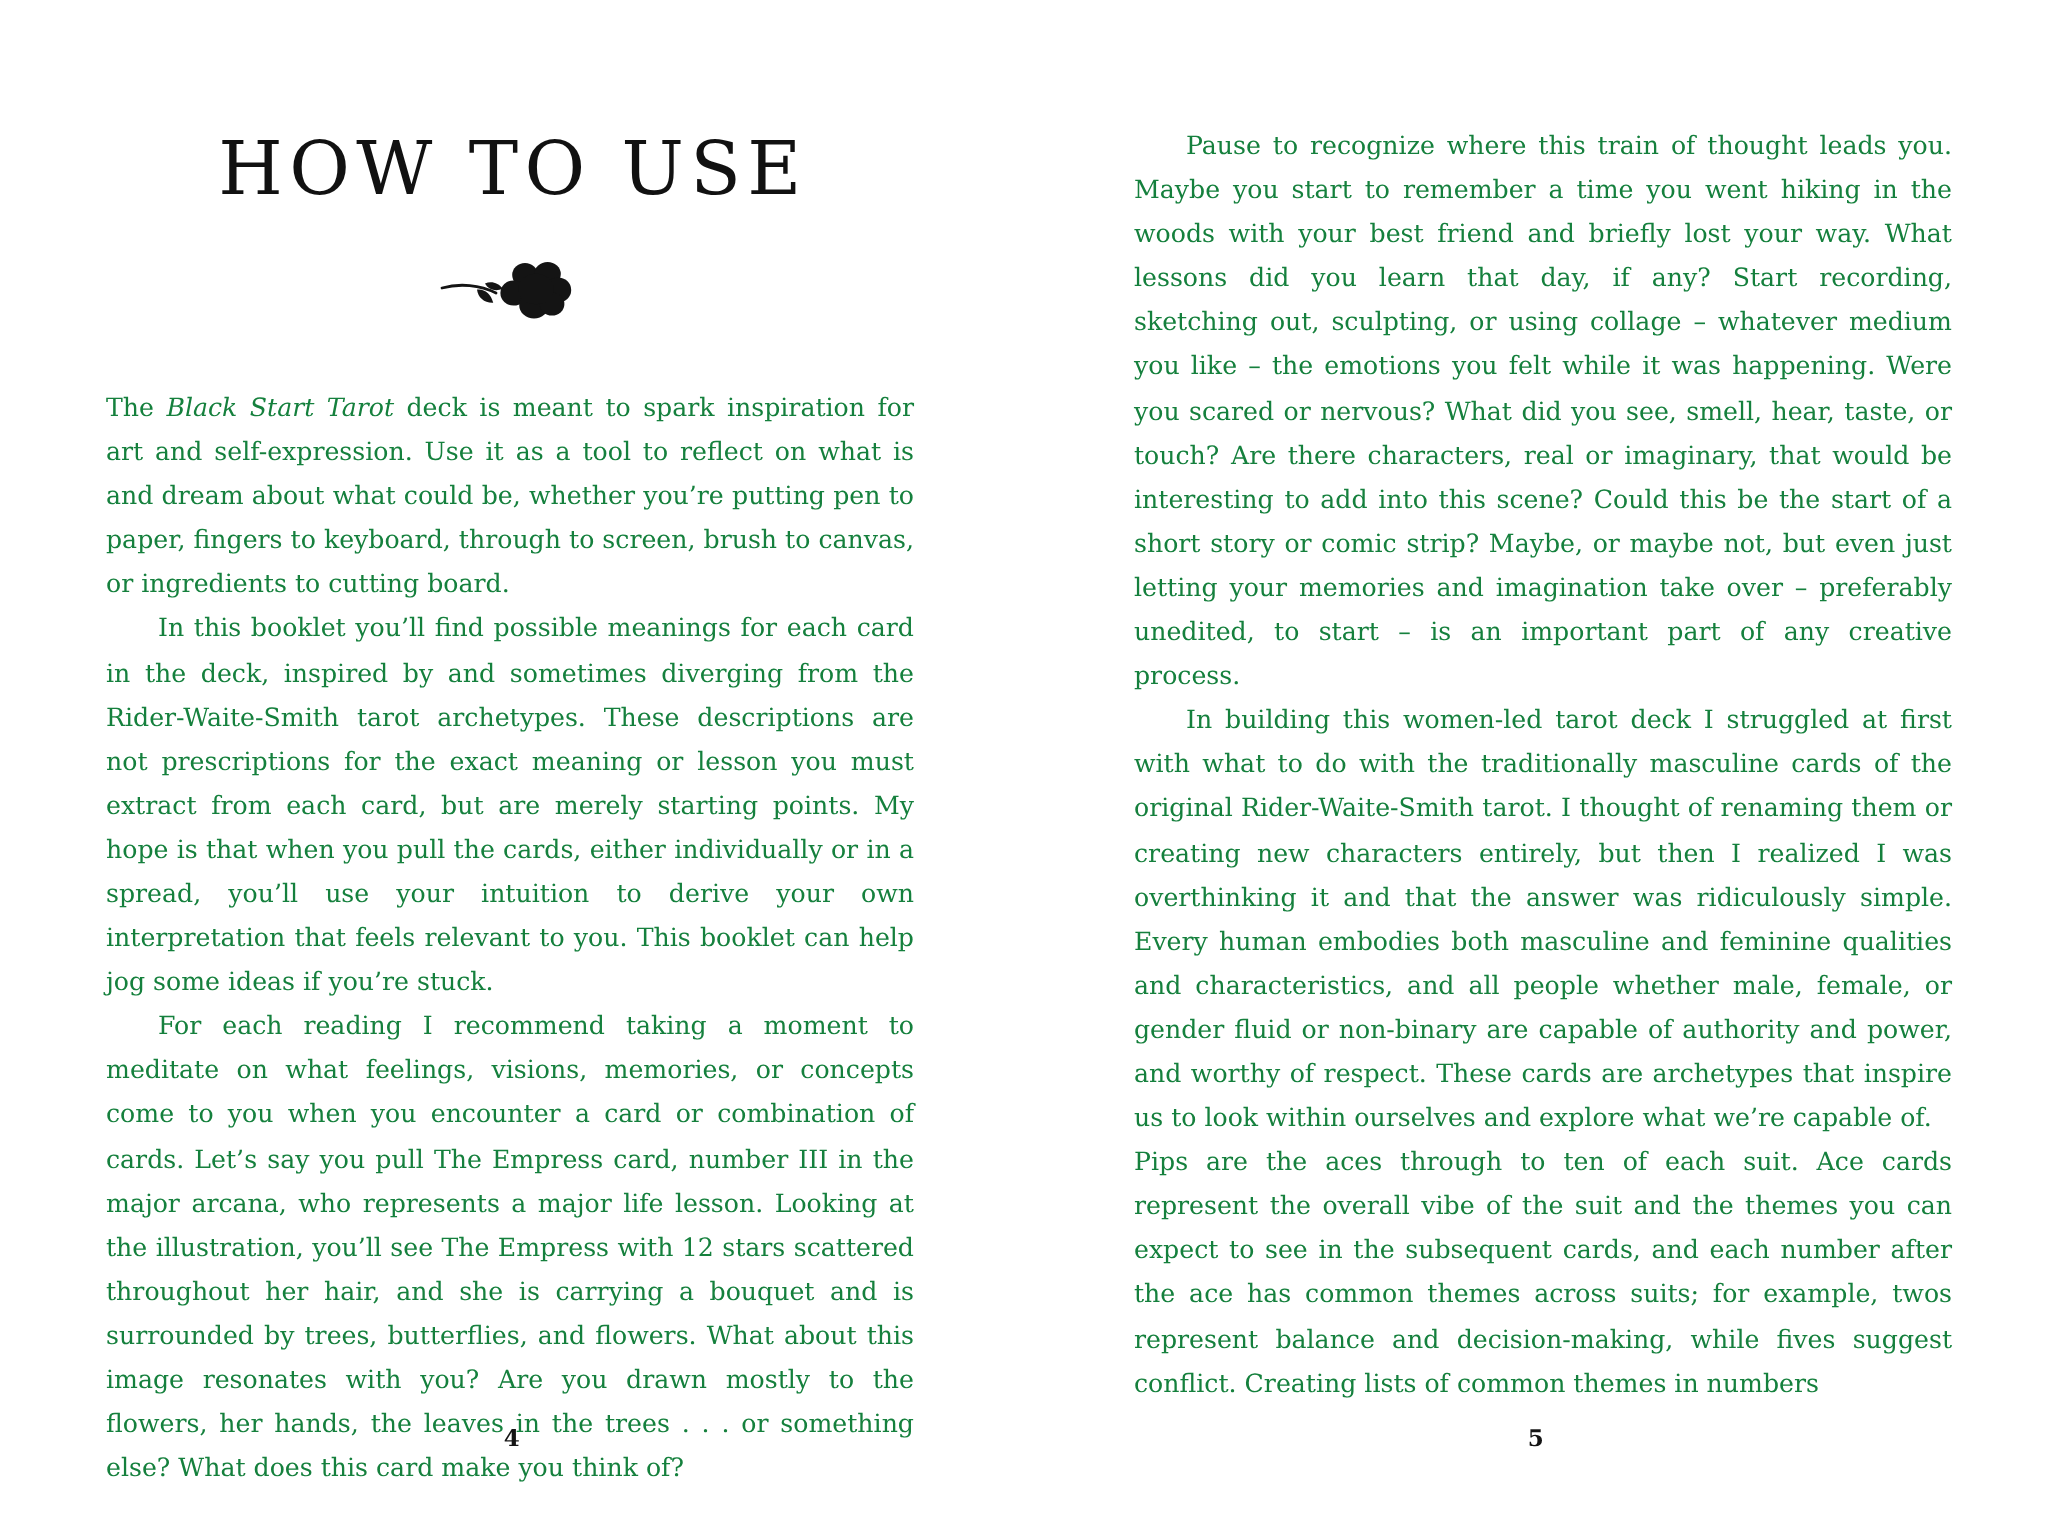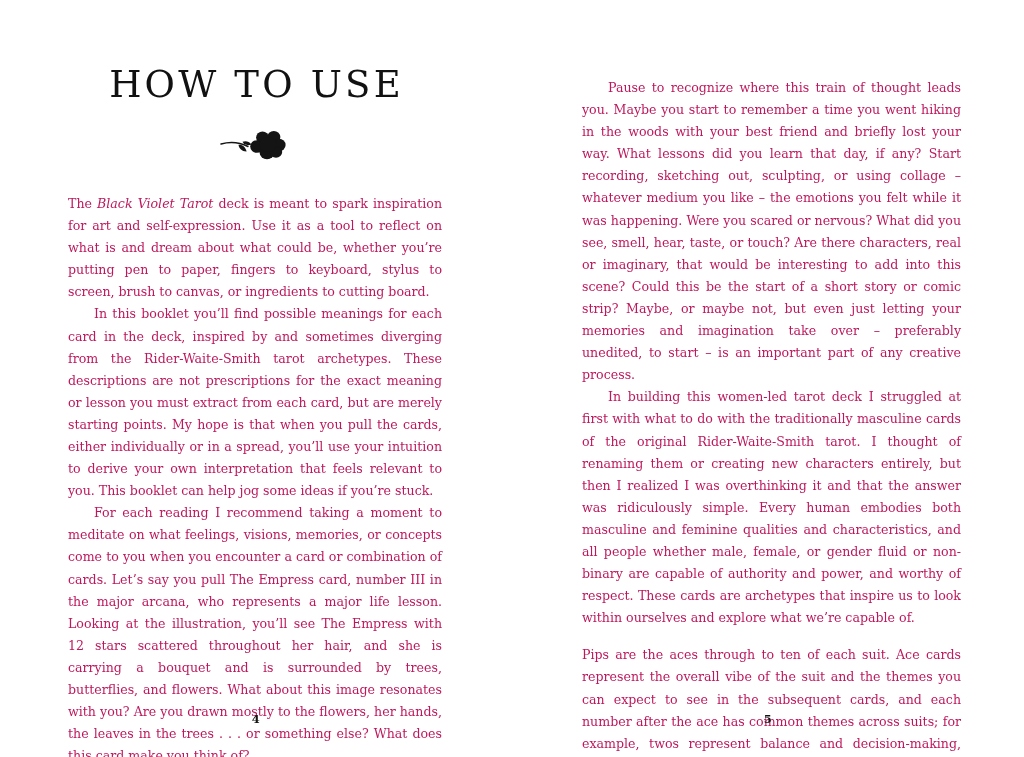--- a/index.html
+++ b/index.html
@@ -72,22 +72,22 @@
     width: 74px;
     height: 40px;
   }
 
   
   .body-text {
     font-size: 12.6px;
     line-height: 22.1px;
     text-align: justify;
     text-justify: inter-word;
-    color: #be185d;
-    margin: 15px;
+    color: #15803d;
+    margin: 0;
     hyphens: none;
   }
 
   .column-left .body-text { margin-top: 28px; }
 
   .body-text p {
     margin: 0;
     text-indent: 26px;
   }
 
@@ -147,21 +147,21 @@
         <ellipse cx="44.5" cy="12.5" rx="6.4" ry="6.0" fill="#141414"></ellipse>
         <ellipse cx="55.8" cy="12.0" rx="6.6" ry="6.0" fill="#141414"></ellipse>
         <ellipse cx="38.8" cy="21.5" rx="6.6" ry="6.3" fill="#141414"></ellipse>
         <ellipse cx="61.0" cy="20.0" rx="6.6" ry="6.3" fill="#141414"></ellipse>
         <ellipse cx="49.0" cy="27.5" rx="7.4" ry="6.8" fill="#141414"></ellipse>
         <ellipse cx="58.0" cy="27.0" rx="6.2" ry="5.8" fill="#141414"></ellipse>
         <ellipse cx="50.0" cy="19.5" rx="9.0" ry="7.6" fill="#141414"></ellipse>
       </svg>
 
       <div class="body-text">
-          <p class="no-indent"><span>The </span><em>Black Violet Tarot</em><span> deck is meant to spark inspiration for art and self-expression. Use it as a tool to reflect on what is and dream about what could be, whether you’re putting pen to paper, fingers to keyboard, stylus to screen, brush to canvas, or ingredients to cutting board.</span></p>
+          <p class="no-indent"><span>The </span><em>Black Start Tarot</em><span> deck is meant to spark inspiration for art and self-expression. Use it as a tool to reflect on what is and dream about what could be, whether you’re putting pen to paper, fingers to keyboard, through to screen, brush to canvas, or ingredients to cutting board.</span></p>
           <p><span>In this booklet you’ll find possible meanings for each card in the deck, inspired by and sometimes diverging from the Rider-Waite-Smith tarot archetypes. These descriptions are not prescriptions for the exact meaning or lesson you must extract from each card, but are merely starting points. My hope is that when you pull the cards, either individually or in a spread, you’ll use your intuition to derive your own interpretation that feels relevant to you. This booklet can help jog some ideas if you’re stuck.</span></p>
           <p><span>For each reading I recommend taking a moment to meditate on what feelings, visions, memories, or concepts come to you when you encounter a card or combination of cards. Let’s say you pull The Empress card, number III in the major arcana, who represents a major life lesson. Looking at the illustration, you’ll see The Empress with 12 stars scattered throughout her hair, and she is carrying a bouquet and is surrounded by trees, butterflies, and flowers. What about this image resonates with you? Are you drawn mostly to the flowers, her hands, the leaves in the trees . . . or something else? What does this card make you think of?</span></p>
         </div>
 
     </div>
 
     <div class="folio">4</div>
   </div>
 
   <div class="page page-right">

